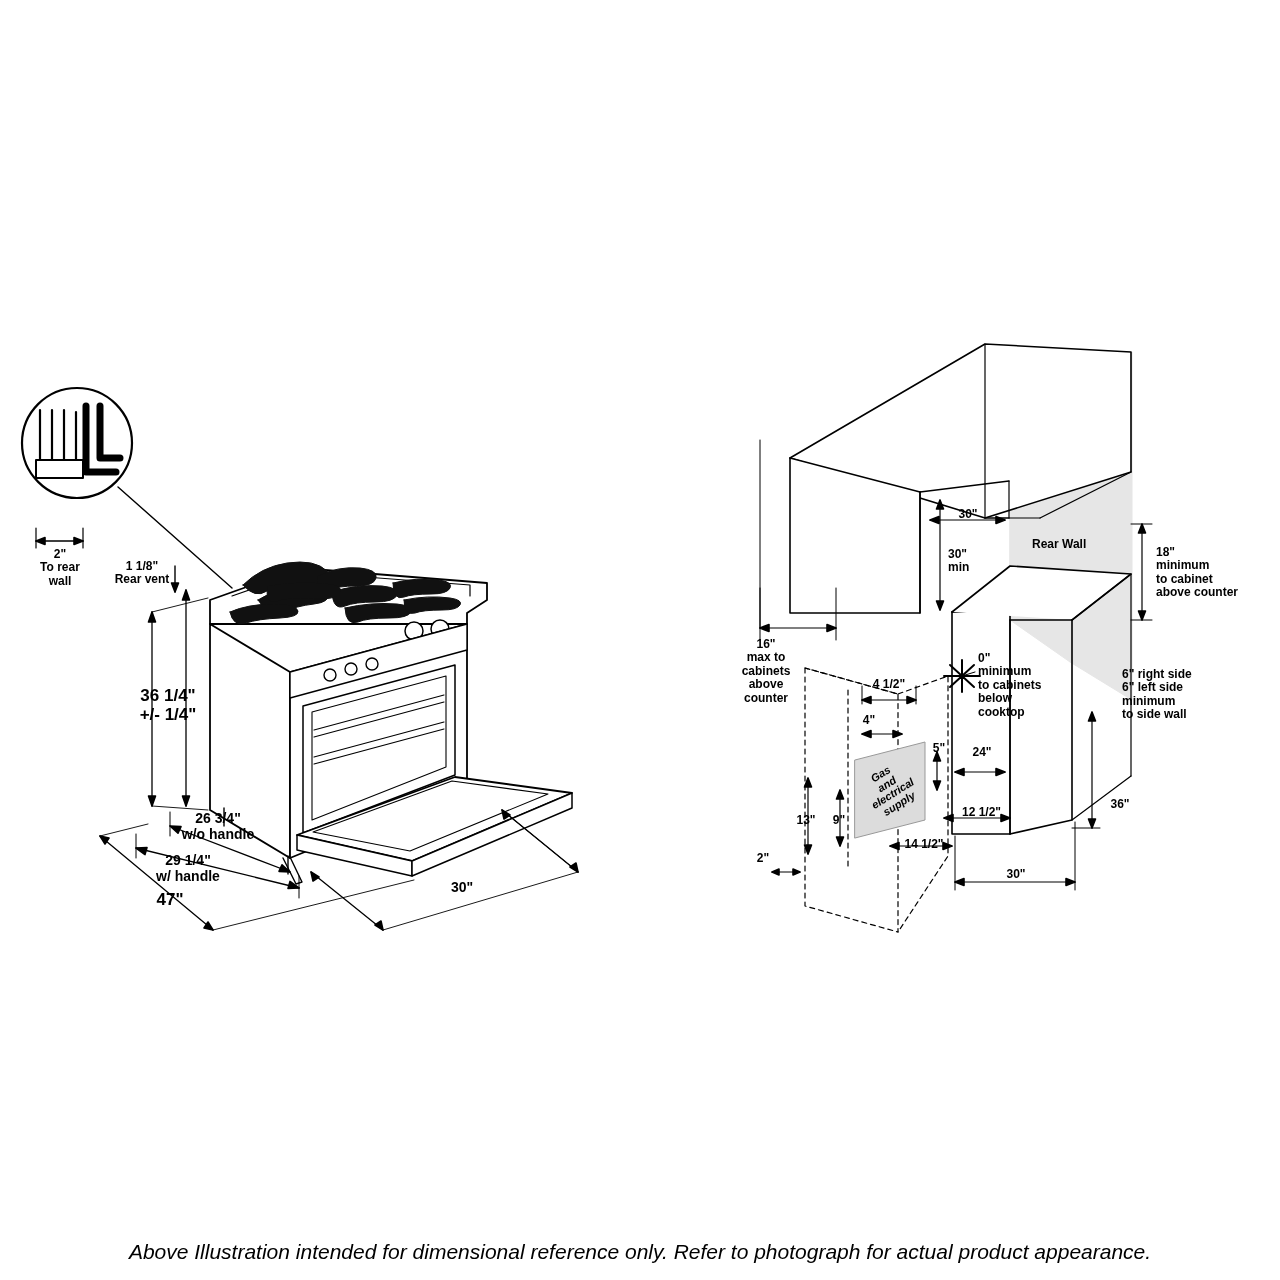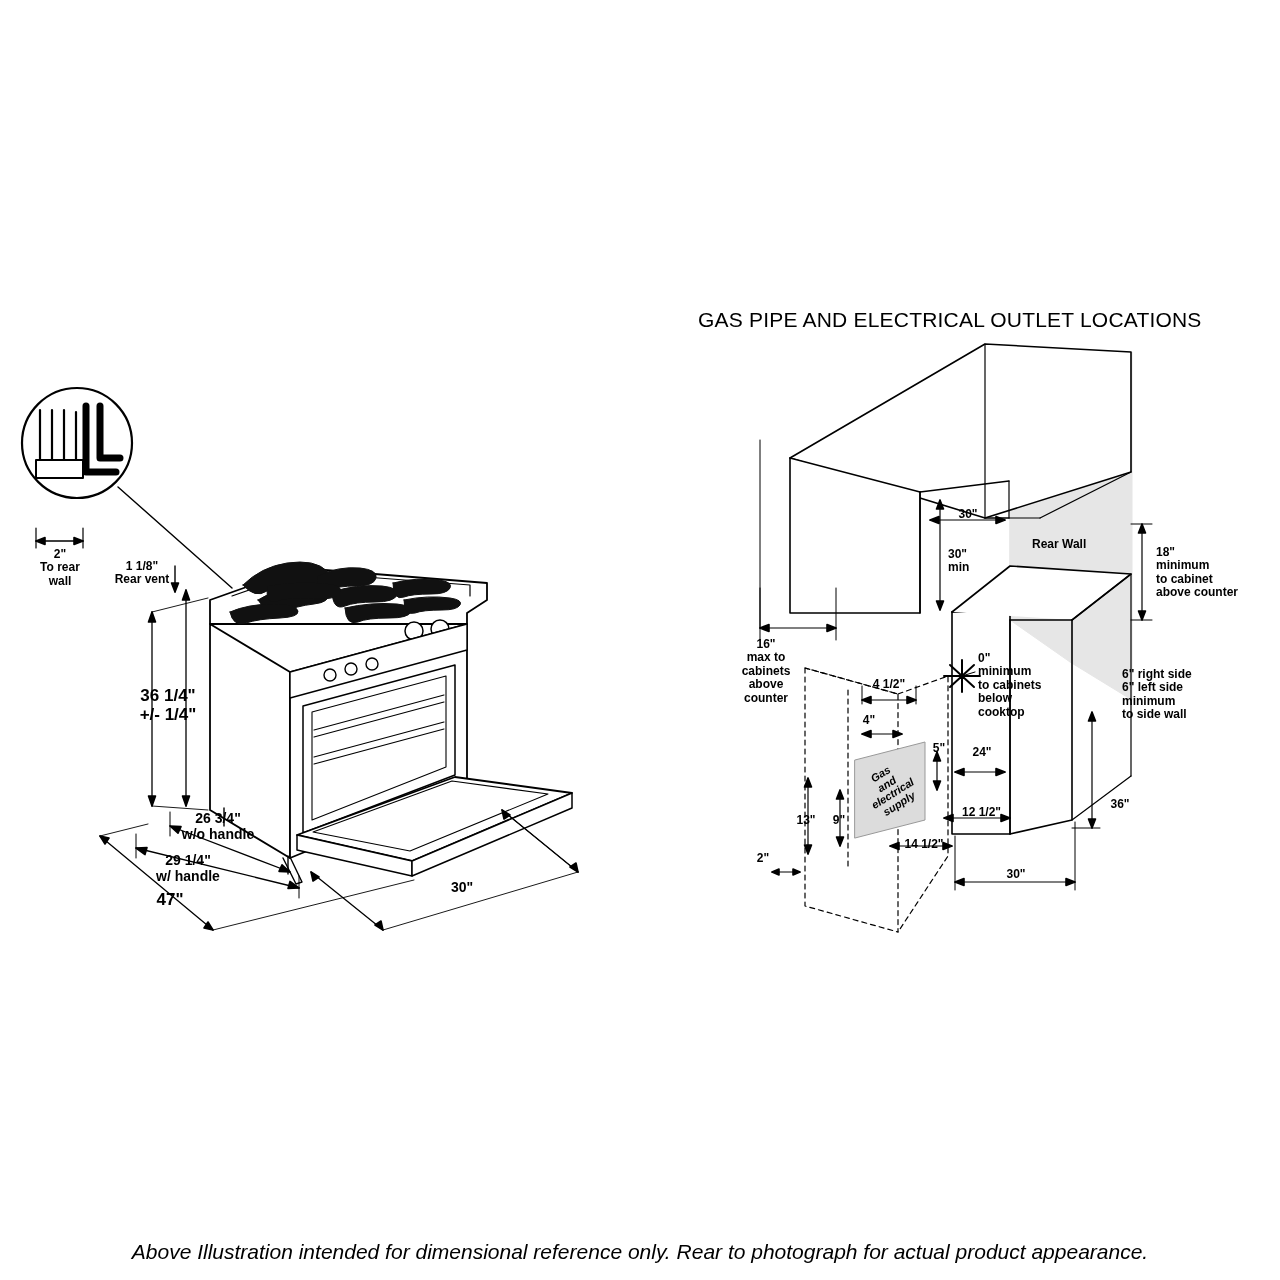--- a/index.html
+++ b/index.html
@@ -286,21 +286,20 @@
       <path d="M840 846 l-3.5 -9 h7 z" fill="#000"></path>
 
       <path d="M772 872 L800 872" stroke-width="1.2"></path>
       <path d="M772 872 l7 -3 v6 z" fill="#000"></path>
       <path d="M800 872 l-7 -3 v6 z" fill="#000"></path>
 
       <path d="M962 676 L975 672" stroke-width="1"></path>
     </g>
   </svg>
 
-  <div class="title" style="left:698px; top:308px;">GAS PIPE AND ELECTRICAL OUTLET LOCATIONS</div>
 
   <div class="lbl sm c" style="left:20px; top:548px; width:80px;">2"
 To rear
 wall</div>
   <div class="lbl sm c" style="left:100px; top:560px; width:84px;">1 1/8"
 Rear vent</div>
   <div class="lbl big c" style="left:118px; top:686px; width:100px;">36 1/4"
 +/- 1/4"</div>
   <div class="lbl med c" style="left:168px; top:811px; width:100px;">26 3/4"
 w/o handle</div>
@@ -340,14 +339,14 @@
   <div class="lbl sm c" style="left:922px; top:742px; width:34px;">5"</div>
   <div class="lbl sm c" style="left:786px; top:814px; width:40px;">13"</div>
   <div class="lbl sm c" style="left:822px; top:814px; width:34px;">9"</div>
   <div class="lbl sm c" style="left:746px; top:852px; width:34px;">2"</div>
   <div class="lbl sm" style="left:1032px; top:538px; width:84px;">Rear Wall</div>
   <div class="gaslabel" style="left:856px; top:766px; width:68px;">Gas
 and
 electrical
 supply</div>
 
-  <div class="footer">Above Illustration intended for dimensional reference only. Rear to photograph for actual product appearance.</div>
+  <div class="footer">Above Illustration intended for dimensional reference only. Refer to photograph for actual product appearance.</div>
 </div>
 
 </body></html>

